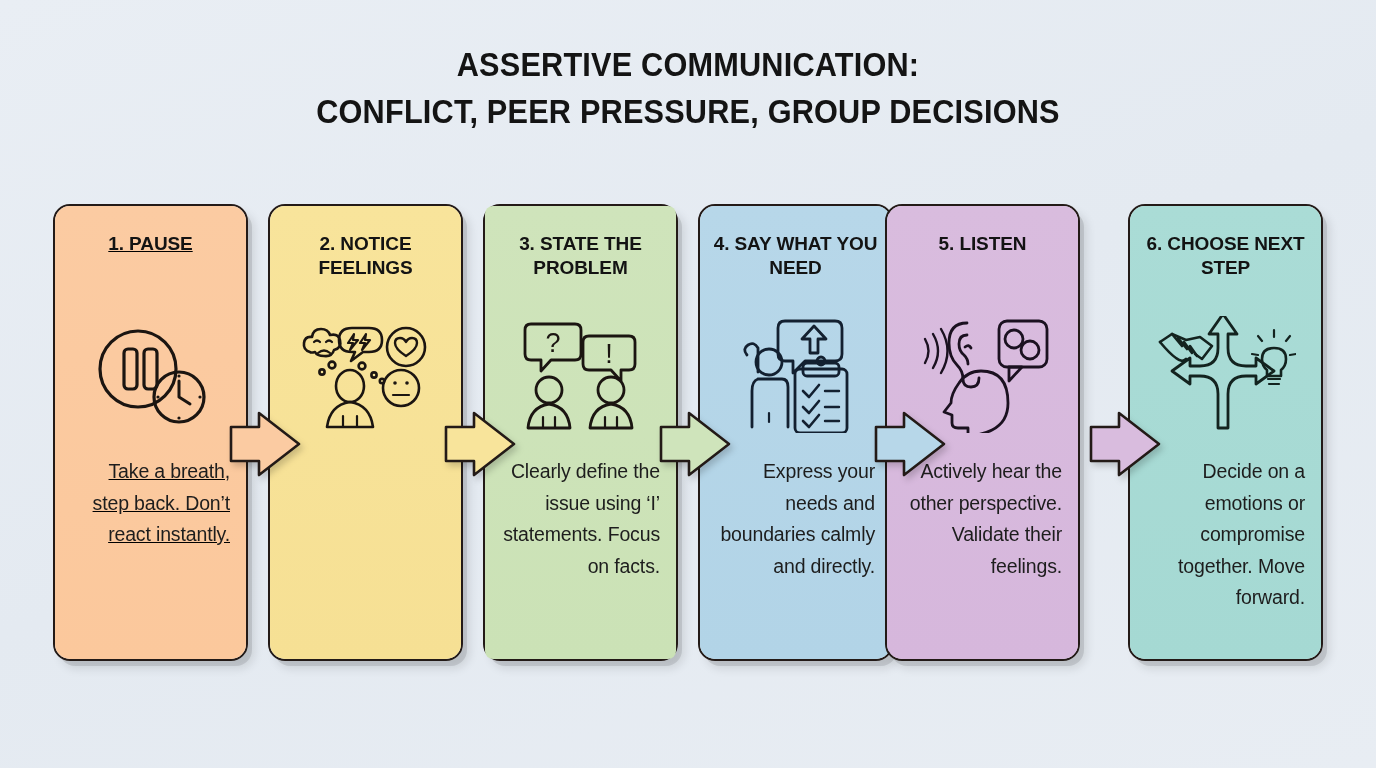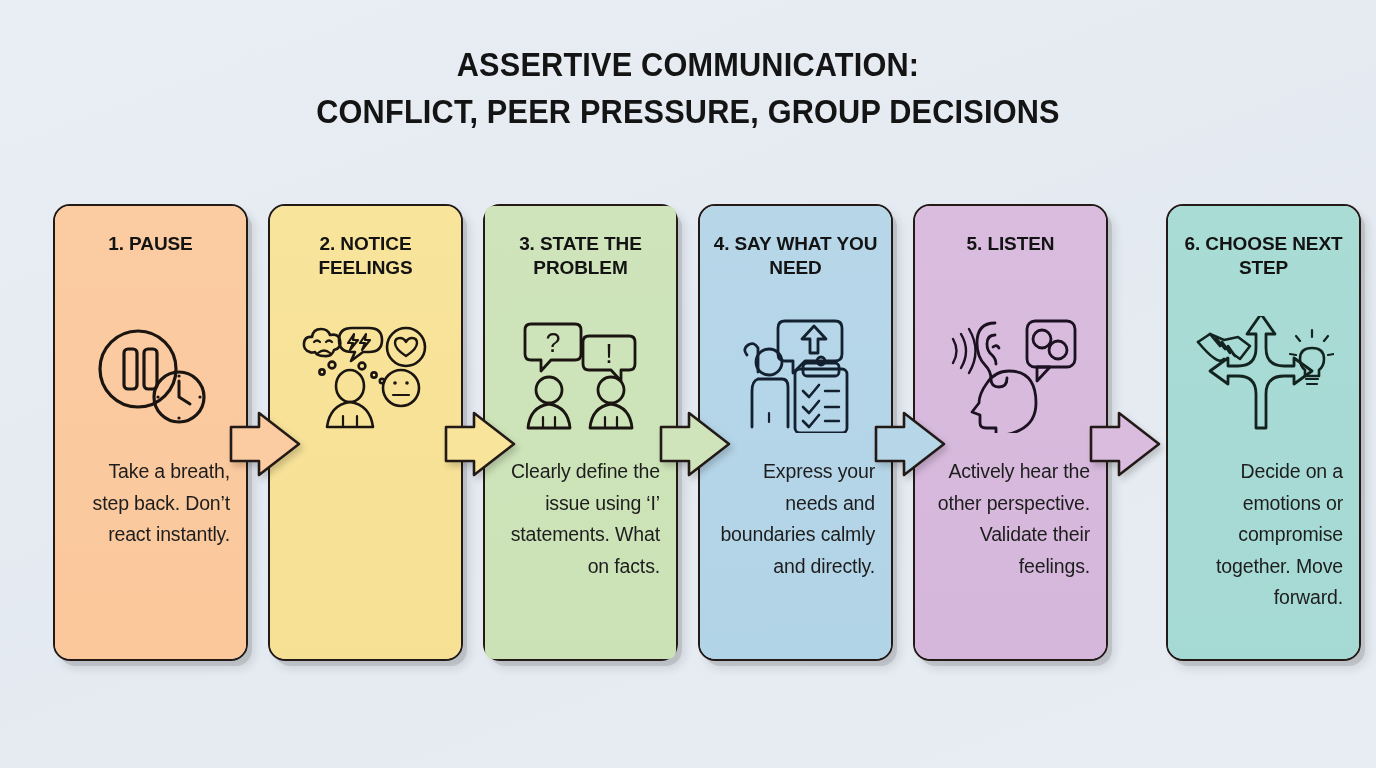--- a/index.html
+++ b/index.html
@@ -95,21 +95,21 @@
 <div id="stage">
 
   <div class="title-block">
     <div class="title-line l1">ASSERTIVE COMMUNICATION:</div>
     <div class="title-line l2">CONFLICT, PEER PRESSURE, GROUP DECISIONS</div>
   </div>
 
   <div class="flow">
 
     <div class="card" id="card-0" style="left:0px">
-      <div class="card-inner" id="inner-0" style="background: linear-gradient(rgb(251, 203, 162) 0%, rgb(251, 200, 156) 100%);">
+      <div class="card-inner" id="inner-0" style="background: linear-gradient(rgb(251, 203, 162) 0%, rgb(251, 200, 156) 100%); text-decoration: underline;">
         <div class="card-title">1. PAUSE</div>
         <div class="card-icon">
           <svg width="130" height="112" viewBox="0 0 130 112" fill="none" stroke="#1b1511" stroke-width="3.2" stroke-linecap="round" stroke-linejoin="round">
             <circle cx="52" cy="50" r="38"></circle>
             <rect x="38" y="30" width="13" height="40" rx="4"></rect>
             <rect x="58" y="30" width="13" height="40" rx="4"></rect>
             <circle cx="93" cy="78" r="25"></circle>
             <path d="M93 62 L93 78 L104 85" stroke-width="3"></path>
             <circle cx="93" cy="57" r="1.6" fill="#1b1511" stroke="none"></circle>
             <circle cx="114" cy="78" r="1.6" fill="#1b1511" stroke="none"></circle>
@@ -172,21 +172,21 @@
 
             <circle cx="34" cy="72" r="13"></circle>
             <path d="M34 86 q-19 3 -21 24 l42 0 q-2 -21 -21 -24z"></path>
             <path d="M28 99 l0 11 M40 99 l0 11" stroke-width="2.2"></path>
 
             <circle cx="96" cy="72" r="13"></circle>
             <path d="M96 86 q-19 3 -21 24 l42 0 q-2 -21 -21 -24z"></path>
             <path d="M90 99 l0 11 M102 99 l0 11" stroke-width="2.2"></path>
           </svg>
         </div>
-        <div class="card-desc">Clearly define the issue using ‘I’ statements. What on facts.</div>
+        <div class="card-desc">Clearly define the issue using ‘I’ statements. Focus on facts.</div>
       </div>
     </div>
 
     <div class="card" id="card-3" style="left:645px">
       <div class="card-inner" id="inner-3" style="background: linear-gradient(rgb(183, 215, 233) 0%, rgb(178, 212, 231) 100%);">
         <div class="card-title">4. SAY WHAT YOU NEED</div>
         <div class="card-icon">
           <svg width="134" height="116" viewBox="0 0 134 116" fill="none" stroke="#132030" stroke-width="2.8" stroke-linecap="round" stroke-linejoin="round">
 
             <path d="M56 4 l50 0 q7 0 7 7 l0 26 q0 7 -7 7 l-30 0 l-12 12 l0 -12 l-8 0 q-7 0 -7 -7 l0 -26 q0 -7 7 -7z"></path>
@@ -205,21 +205,21 @@
             <path d="M74 74 l6 6 l10 -12" stroke-width="2.6"></path>
             <path d="M74 90 l6 6 l10 -12" stroke-width="2.6"></path>
             <path d="M74 104 l6 6 l10 -12" stroke-width="2.6"></path>
             <path d="M96 74 l14 0 M96 90 l14 0 M96 104 l14 0" stroke-width="2.4"></path>
           </svg>
         </div>
         <div class="card-desc">Express your needs and boundaries calmly and directly.</div>
       </div>
     </div>
 
-    <div class="card" id="card-4" style="left:860px">
+    <div class="card" id="card-4" style="left:832px">
       <div class="card-inner" id="inner-4" style="background: linear-gradient(rgb(217, 188, 222) 0%, rgb(214, 183, 220) 100%);">
         <div class="card-title">5. LISTEN</div>
         <div class="card-icon">
           <svg width="136" height="116" viewBox="0 0 136 116" fill="none" stroke="#1b1120" stroke-width="2.8" stroke-linecap="round" stroke-linejoin="round">
 
             <path d="M10 22 q7 12 0 24" stroke-width="2.4"></path>
             <path d="M18 17 q10 17 0 34" stroke-width="2.4"></path>
             <path d="M26 12 q13 22 0 44" stroke-width="2.4"></path>
 
             <path d="M52 6 q-18 0 -18 20 q0 14 8 22 q6 6 6 14 q0 8 8 8 q8 0 8 -9"></path>
@@ -231,21 +231,21 @@
             <rect x="84" y="4" width="48" height="46" rx="8"></rect>
             <path d="M94 50 l0 14 l13 -14z"></path>
             <circle cx="99" cy="22" r="9"></circle>
             <circle cx="115" cy="33" r="9"></circle>
           </svg>
         </div>
         <div class="card-desc">Actively hear the other perspective. Validate their feelings.</div>
       </div>
     </div>
 
-    <div class="card" id="card-5" style="left:1113px">
+    <div class="card" id="card-5" style="left:1075px">
       <div class="card-inner" id="inner-5" style="background: linear-gradient(rgb(170, 220, 214) 0%, rgb(165, 217, 211) 100%);">
         <div class="card-title">6. CHOOSE NEXT STEP</div>
         <div class="card-icon">
           <svg width="140" height="118" viewBox="0 0 140 118" fill="none" stroke="#13231f" stroke-width="2.6" stroke-linecap="round" stroke-linejoin="round">
 
             <path d="M4 26 l12 -8 l14 6 l14 -3 l12 9 l-10 13 l-7 -5"></path>
             <path d="M16 18 l10 12 M22 22 l9 11 M28 26 l8 11 M34 30 l7 10"></path>
             <path d="M4 26 q10 12 16 16 q6 5 10 1"></path>
 
             <path d="M118 32 q-12 0 -12 11 q0 7 5 11 l0 6 l14 0 l0 -6 q5 -4 5 -11 q0 -11 -12 -11z"></path>

